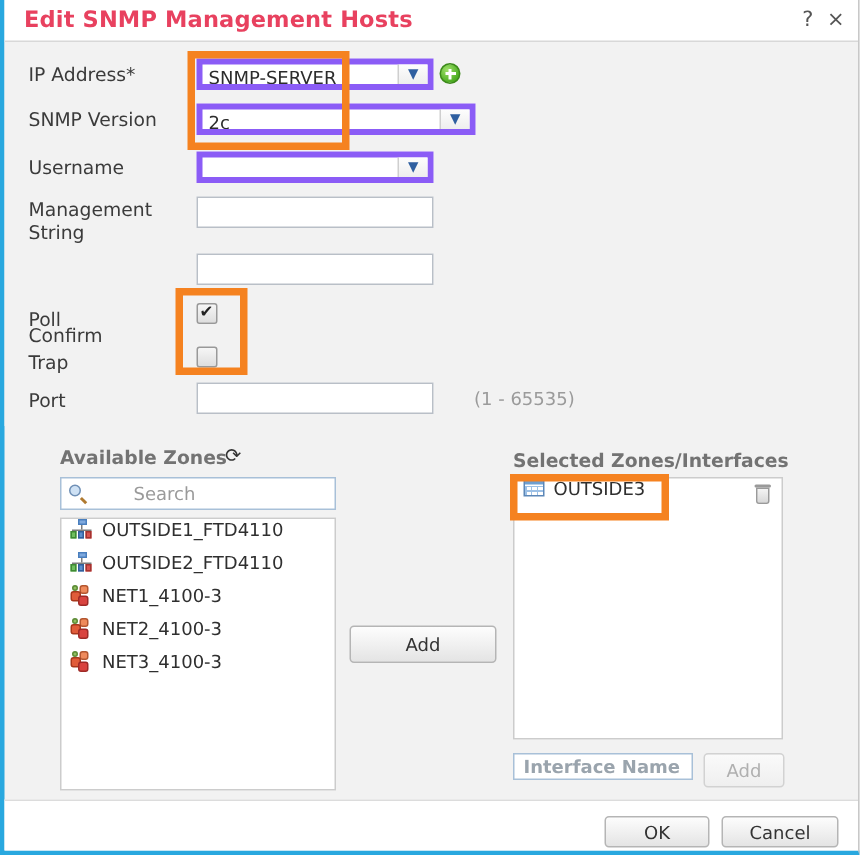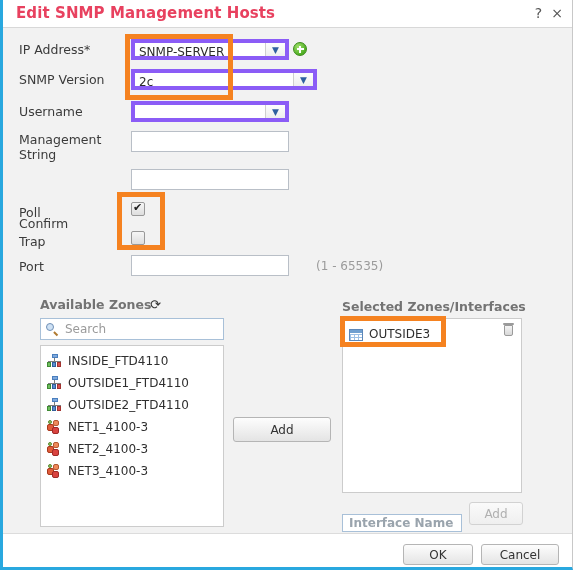--- a/index.html
+++ b/index.html
@@ -191,20 +191,21 @@
   }
   .searchbox {
     position: absolute;
     left: 37px; top: 318px;
     width: 184px; height: 22px;
     box-sizing: border-box;
     border: 1px solid #a8c0d8;
     background: #ffffff;
     display: flex;
     align-items: center;
+    gap: 24px;
   }
   .search-glass {
     width: 13px; height: 13px;
     margin-left: 5px;
     position: relative;
     flex: 0 0 auto;
   }
   .search-glass::before {
     content: "";
     position: absolute;
@@ -246,21 +247,21 @@
   #available-list {
     left: 37px; top: 345px;
     width: 184px; height: 182px;
   }
   #selected-list {
     left: 339px; top: 318px;
     width: 180px; height: 175px;
   }
   .zrow {
     display: flex;
-    align-items: flex-end;
+    align-items: flex-start;
     height: 22px;
     padding-left: 6px;
     font-size: 12px;
     color: #2f2f2f;
     cursor: pointer;
     position: relative;
   }
   .zrow .zlabel { margin-left: 6px; white-space: nowrap; }
 
   
@@ -365,21 +366,21 @@
     color: #b0b0b0;
     background: linear-gradient(#fafafa, #efefef);
     border-color: #d2d2d2;
     cursor: default;
   }
   #add-zone-button { left: 230px; top: 417px; width: 98px; height: 25px; line-height: 23px; }
   #add-interface-button { left: 466px; top: 502px; width: 54px; height: 23px; line-height: 21px; }
 
   .ifname {
     position: absolute;
-    left: 339px; top: 514px;
+    left: 339px; top: 502px;
     width: 120px; height: 18px;
     box-sizing: border-box;
     border: 1px solid #a8c0d8;
     background: #ffffff;
     text-decoration: underline;
   }
   .ifname input {
     width: 100%; height: 100%;
     border: 0; outline: none; background: transparent;
     font-family: inherit; font-size: 12px; font-weight: bold;
@@ -463,31 +464,20 @@
 
   <div class="section-title" style="left:37px; top:297px;">Available Zones</div>
   <div class="refresh-icon" style="left:147px; top:298px;">⟳</div>
 
   <div class="searchbox">
     <span class="search-glass"></span>
     <input type="text" placeholder="Search" style="">
   </div>
 
   <div class="listbox" id="available-list">
-      <div class="zrow">
-        <span class="ic-zone">
-          <span class="top"></span>
-          <span class="stem"></span>
-          <span class="bar"></span>
-          <span class="n n1"></span>
-          <span class="n n2"></span>
-          <span class="n n3"></span>
-        </span>
-        <span class="zlabel">INSIDE_FTD4110</span>
-      </div>
       <div class="zrow">
         <span class="ic-zone">
           <span class="top"></span>
           <span class="stem"></span>
           <span class="bar"></span>
           <span class="n n1"></span>
           <span class="n n2"></span>
           <span class="n n3"></span>
         </span>
         <span class="zlabel">OUTSIDE1_FTD4110</span>

